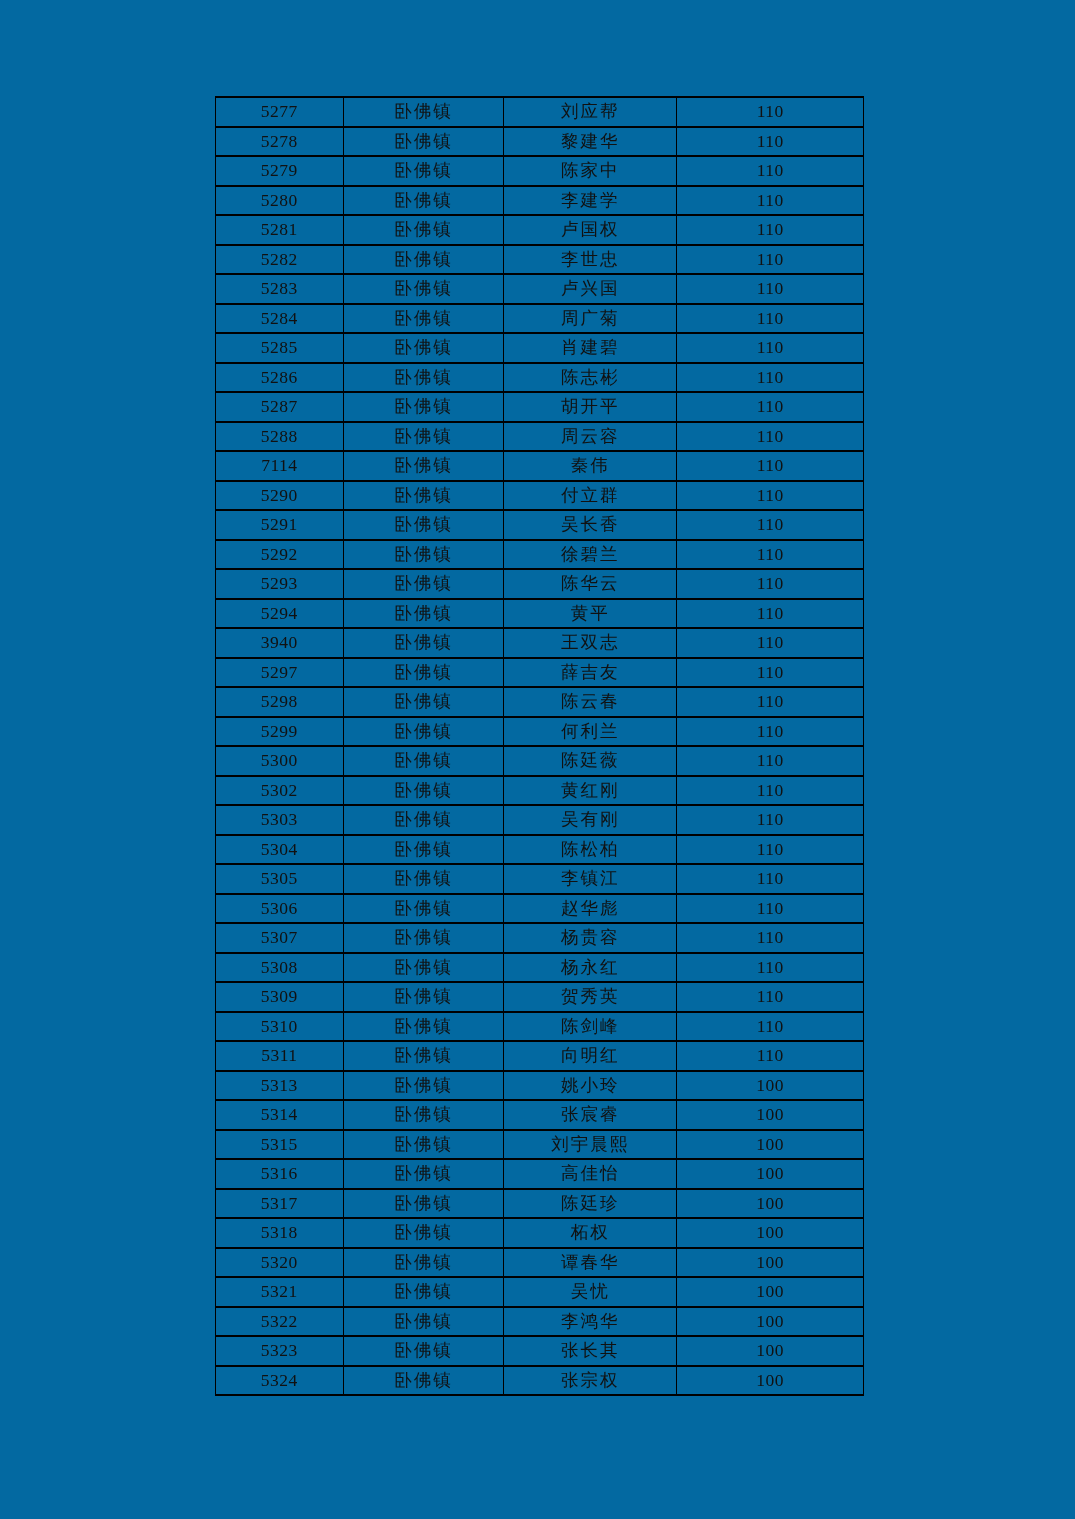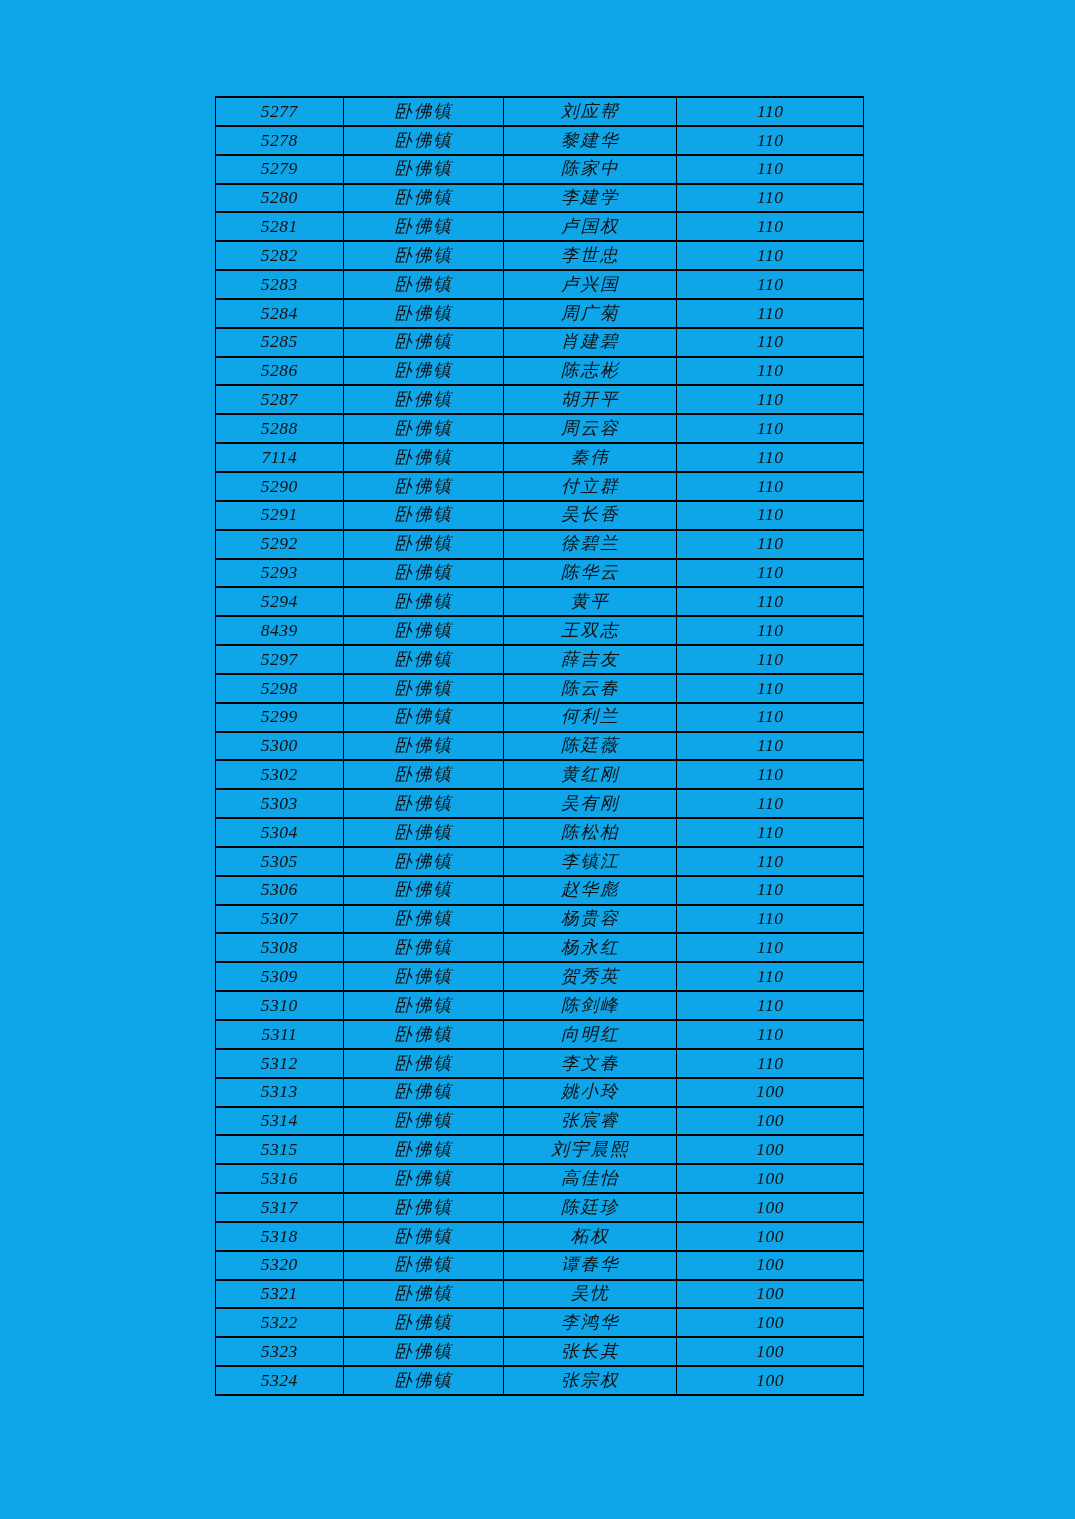--- a/index.html
+++ b/index.html
@@ -12,22 +12,21 @@
     height: 1519px;
     position: relative;
     font-family: "Liberation Serif", "DejaVu Serif", serif;
     color: #111111;
   }
   .page {
     position: absolute;
     left: 0; top: 0;
     width: 1075px;
     height: 1519px;
-    background: #0ea5e9;
-    font-style: italic;
+    background: #0369a1;
   }
   table.roster {
     position: absolute;
     left: 215px;
     top: 96px;
     width: 649px;
     height: 1300px;
     border-collapse: collapse;
     table-layout: fixed;
   }
@@ -166,21 +165,21 @@
           <td class="cell-name">陈华云</td>
           <td class="cell-score">110</td>
         </tr>
         <tr>
           <td class="cell-serial">5294</td>
           <td class="cell-town">卧佛镇</td>
           <td class="cell-name">黄平</td>
           <td class="cell-score">110</td>
         </tr>
         <tr>
-          <td class="cell-serial">8439</td>
+          <td class="cell-serial">3940</td>
           <td class="cell-town">卧佛镇</td>
           <td class="cell-name">王双志</td>
           <td class="cell-score">110</td>
         </tr>
         <tr>
           <td class="cell-serial">5297</td>
           <td class="cell-town">卧佛镇</td>
           <td class="cell-name">薛吉友</td>
           <td class="cell-score">110</td>
         </tr>
@@ -253,26 +252,20 @@
         <tr>
           <td class="cell-serial">5310</td>
           <td class="cell-town">卧佛镇</td>
           <td class="cell-name">陈剑峰</td>
           <td class="cell-score">110</td>
         </tr>
         <tr>
           <td class="cell-serial">5311</td>
           <td class="cell-town">卧佛镇</td>
           <td class="cell-name">向明红</td>
-          <td class="cell-score">110</td>
-        </tr>
-        <tr>
-          <td class="cell-serial">5312</td>
-          <td class="cell-town">卧佛镇</td>
-          <td class="cell-name">李文春</td>
           <td class="cell-score">110</td>
         </tr>
         <tr>
           <td class="cell-serial">5313</td>
           <td class="cell-town">卧佛镇</td>
           <td class="cell-name">姚小玲</td>
           <td class="cell-score">100</td>
         </tr>
         <tr>
           <td class="cell-serial">5314</td>

